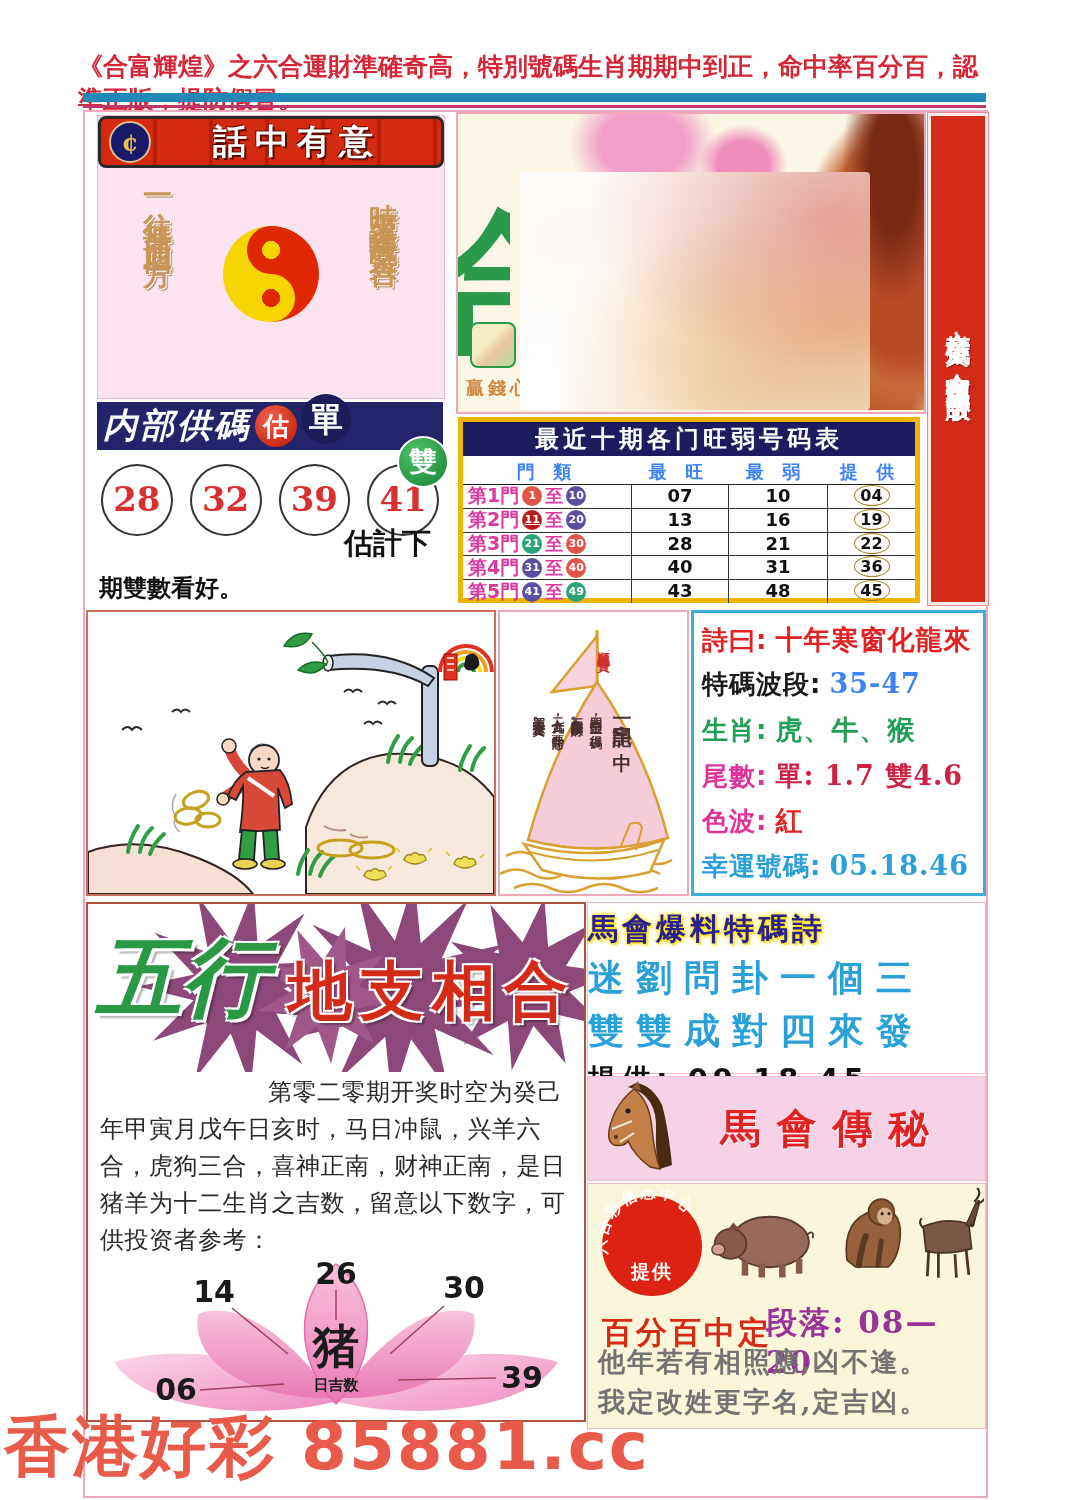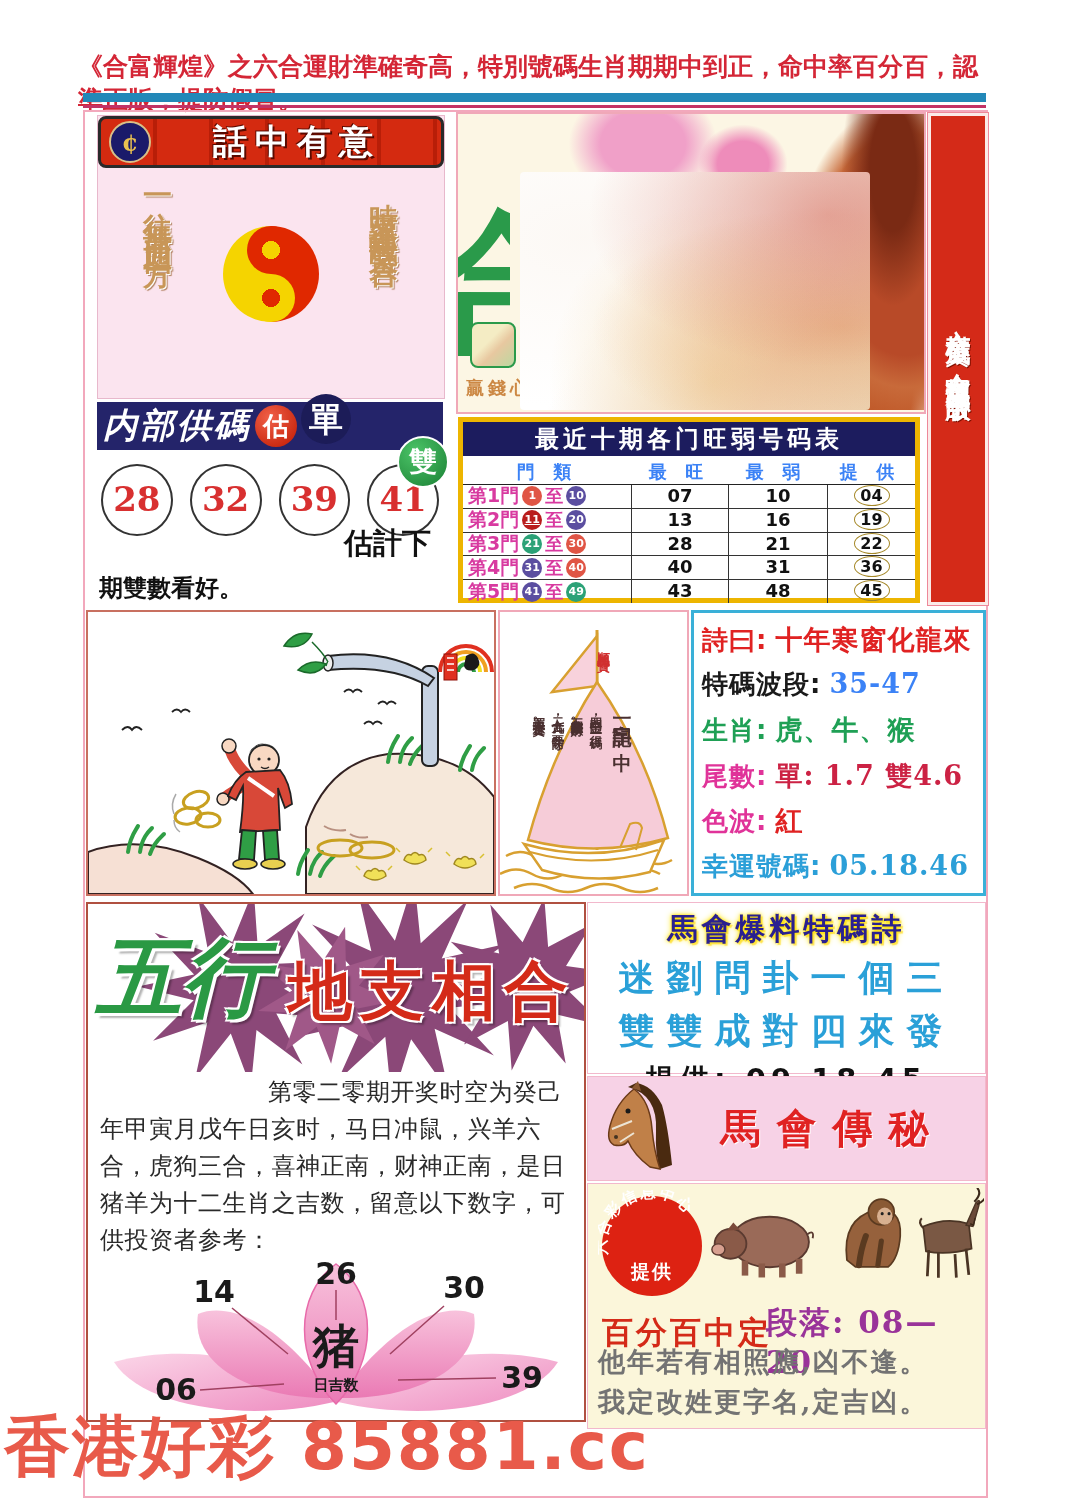--- a/index.html
+++ b/index.html
@@ -117,21 +117,21 @@
   .wuxing{left:86px;top:902px;width:500px;height:520px;background:#fff;border:2px solid #b05040;box-sizing:border-box;}
   .burst-wrap{position:relative;width:496px;height:168px;}
   .wx-t1{position:absolute;left:8px;top:16px;font-weight:bold;font-style:italic;font-size:86px;color:#2a9944;
     text-shadow:3px 3px 0 #fff,-2px -2px 0 #fff,2px -2px 0 #fff,-2px 2px 0 #fff,5px 5px 2px rgba(0,0,0,.3);z-index:2;}
   .wx-t2{position:absolute;left:200px;top:44px;font-weight:bold;font-size:64px;color:#d42a18;letter-spacing:8px;
     text-shadow:2px 2px 0 #fff,-2px -2px 0 #fff,2px -2px 0 #fff,-2px 2px 0 #fff,4px 4px 2px rgba(0,0,0,.3);z-index:2;white-space:nowrap;}
   .wx-para{padding:2px 12px 0 12px;font-size:24px;color:#2a2a2a;line-height:37px;text-indent:168px;letter-spacing:0.5px;}
   .lotus-wrap{position:absolute;left:10px;bottom:2px;width:476px;height:168px;}
 
   
-  .poemsec{left:587px;top:902px;width:399px;height:172px;background:#fff;border:1px solid #f2b8cc;box-sizing:border-box;text-align:center;}
+  .poemsec{left:587px;top:902px;width:399px;height:172px;background:#fff;border:1px solid #f2b8cc;box-sizing:border-box;text-align:left;}
   .poem-title{margin-top:6px;font-weight:bold;font-size:30px;color:#2a2090;letter-spacing:4px;
     text-shadow:0 0 6px #ffe400,0 0 3px #ffe400,2px 2px 1px #ffe466;}
   .poem-line{font:bold 36px "DejaVu Serif",serif;color:#2aa0d8;letter-spacing:12px;margin-top:4px;white-space:nowrap;}
   .poem-offer{font-weight:bold;font-size:29px;color:#111;letter-spacing:5px;margin-top:4px;}
   .secretbanner{left:587px;top:1076px;width:399px;height:105px;background:#f7d2e6;border:1px solid #f2b8cc;box-sizing:border-box;
     display:flex;align-items:center;justify-content:space-between;}
   .secret-title{flex:1;text-align:center;font-weight:bold;font-size:40px;color:#e02222;letter-spacing:16px;
     text-shadow:1px 1px 0 #fff;}
   .creamsec{left:587px;top:1183px;width:399px;height:246px;background:#fbf6da;border:1px solid #f2b8cc;box-sizing:border-box;}
   .certain{position:absolute;left:14px;top:128px;font-weight:bold;font-size:31px;color:#d42a18;letter-spacing:3px;}

